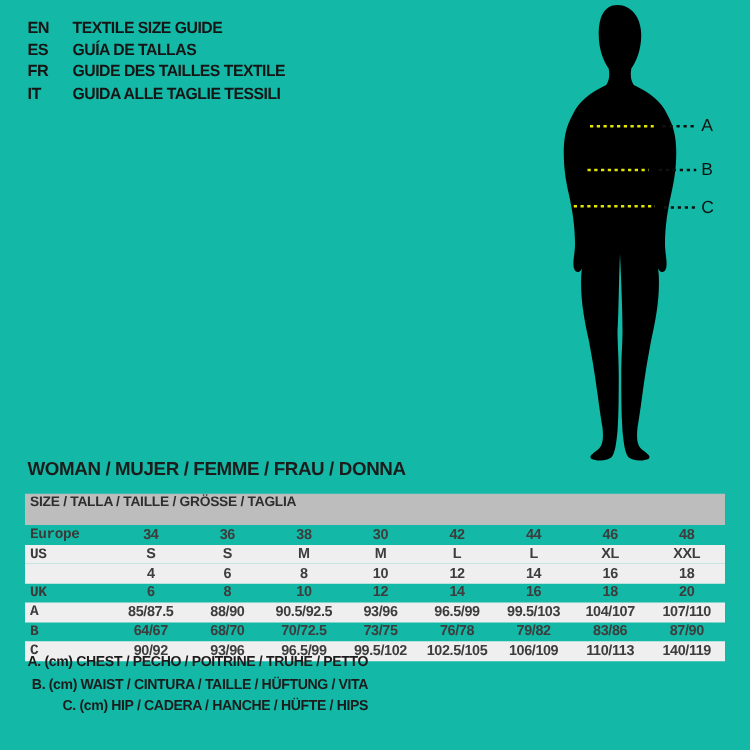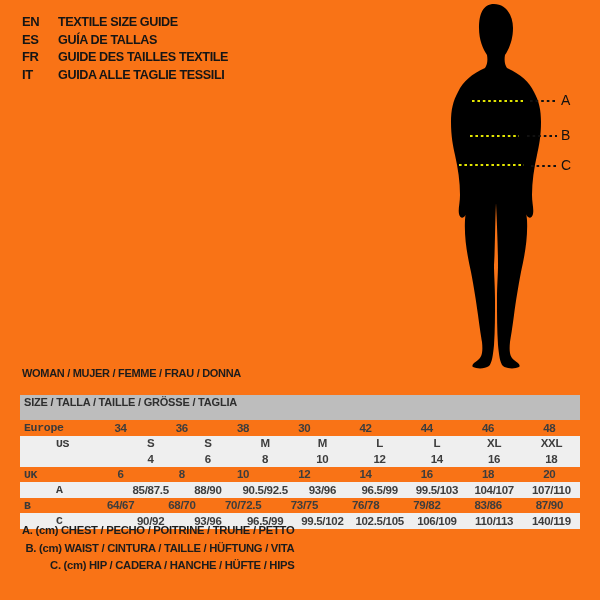--- a/index.html
+++ b/index.html
@@ -2,21 +2,21 @@
 <html><head>
 <meta charset="utf-8">
 <style>
   html,body{margin:0;padding:0;}
   body{
     width:600px;height:600px;background:#ffffff;
     font-family:"Liberation Sans", sans-serif;
     position:relative;overflow:hidden;
     -webkit-font-smoothing:antialiased;
   }
-  .canvas{position:absolute;inset:0;width:600px;height:600px;background:#f97316;}
+  .canvas{position:absolute;inset:0;width:600px;height:600px;background:#14b8a6;}
 
   
   .lang-block{position:absolute;left:22px;top:13px;}
   .lang-row{display:flex;height:17.5px;align-items:center;}
   .lang-code{
     width:36px;font-size:13px;font-weight:700;color:#151515;
     letter-spacing:-0.4px;
   }
   .lang-label{
     font-size:13px;font-weight:700;color:#151515;letter-spacing:-0.4px;
@@ -30,36 +30,36 @@
     position:absolute;font-size:14px;font-weight:400;color:#111;
     letter-spacing:0;
   }
   .marker-a{left:561px;top:92px;}
   .marker-b{left:561px;top:127px;}
   .marker-c{left:561px;top:157px;}
 
   
   .table-caption{
     position:absolute;left:22px;top:367px;
-    font-size:11px;font-weight:700;color:#1c1c1c;letter-spacing:-0.3px;
+    font-size:15px;font-weight:700;color:#1c1c1c;letter-spacing:-0.3px;
     white-space:nowrap;
   }
 
   
   .size-table{position:absolute;left:20px;top:395px;width:560px;}
   .thead{
     background:#bdbdbd;height:25px;line-height:15px;
     font-size:11px;font-weight:700;color:#2e2e2e;padding-left:4px;
     letter-spacing:-0.2px;
   }
   .trow{
     display:grid;grid-template-columns:70px repeat(8,1fr);
     height:15.5px;align-items:center;
   }
-  .trow.shade{background:#efefef;padding-left:32px;}
+  .trow.shade{background:#efefef;}
   .cell{
     text-align:center;font-size:11.5px;font-weight:700;color:#3d3d3d;
     letter-spacing:-0.3px;white-space:nowrap;
   }
   .cell.rowlabel{text-align:left;padding-left:4px;color:#3a3a3a;font-family:Liberation Mono, monospace;}
 
   
   .legend-block{position:absolute;left:22px;top:524px;text-align:right;}
   .legend-line{
     font-size:11.5px;font-weight:700;color:#1c1c1c;height:17.5px;

